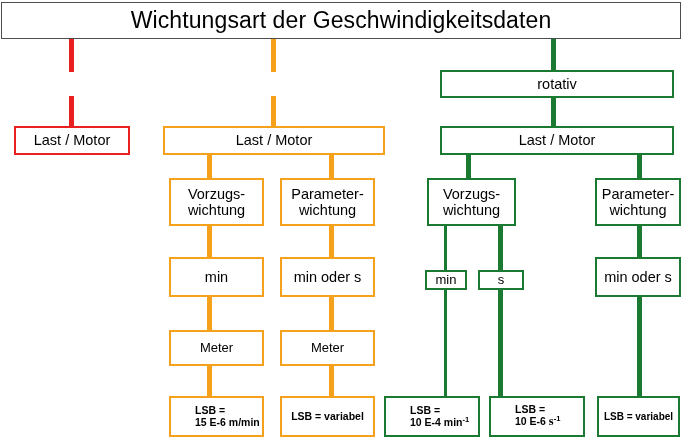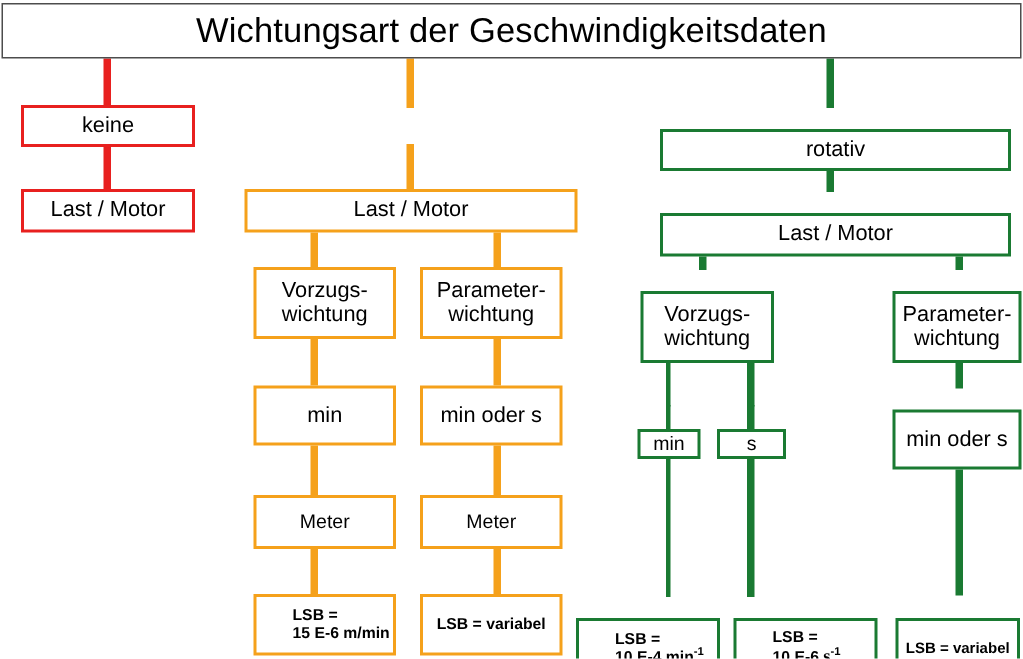--- a/index.html
+++ b/index.html
@@ -27,21 +27,21 @@
   .box.left{justify-content:flex-start;text-align:left;}
 
   .title{
     border:1px solid #4d4d4d;
     font-size:23px;
     letter-spacing:.1px;
   }
 
   .b-red{border:2px solid #e8201f;}
   .b-orange{border:2px solid #f5a11b;}
-  .b-green{border:2px solid #1a7a32;margin-top:16px;}
+  .b-green{border:2px solid #1a7a32;}
 
   .fs15{font-size:14.5px;}
   .fs13{font-size:13px;}
   .fs11{font-size:10.5px;font-weight:bold;}
   .fs10{font-size:10px;font-weight:bold;}
 
   .conn{
     position:absolute;
     z-index:1;
   }
@@ -79,21 +79,20 @@
   <div class="conn c-green" style="left:637px;top:153px;width:5px;height:27px;"></div>
   <div class="conn c-green" style="left:444px;top:224px;width:3px;height:47px;"></div>
   <div class="conn c-green" style="left:498px;top:224px;width:5px;height:47px;"></div>
   <div class="conn c-green" style="left:444px;top:270px;width:3px;height:128px;"></div>
   <div class="conn c-green" style="left:498px;top:270px;width:5px;height:128px;"></div>
   <div class="conn c-green" style="left:637px;top:224px;width:5px;height:35px;"></div>
   <div class="conn c-green" style="left:637px;top:295px;width:5px;height:102px;"></div>
 
   <div class="box title" style="left:1px;top:2px;width:680px;height:37px;">Wichtungsart der Geschwindigkeitsdaten</div>
 
-  <div class="box b-red fs15" style="left:14px;top:70px;width:116px;height:28px;">keine</div>
   <div class="box b-red fs15" style="left:14px;top:126px;width:116px;height:29px;">Last / Motor</div>
 
   <div class="box b-orange fs15" style="left:163px;top:126px;width:222px;height:29px;">Last / Motor</div>
 
   <div class="box b-orange fs15 two-line" style="left:169px;top:178px;width:95px;height:48px;">Vorzugs-
 wichtung</div>
   <div class="box b-orange fs15 two-line" style="left:280px;top:178px;width:95px;height:48px;">Parameter-
 wichtung</div>
 
   <div class="box b-orange fs15" style="left:169px;top:257px;width:95px;height:40px;">min</div>

